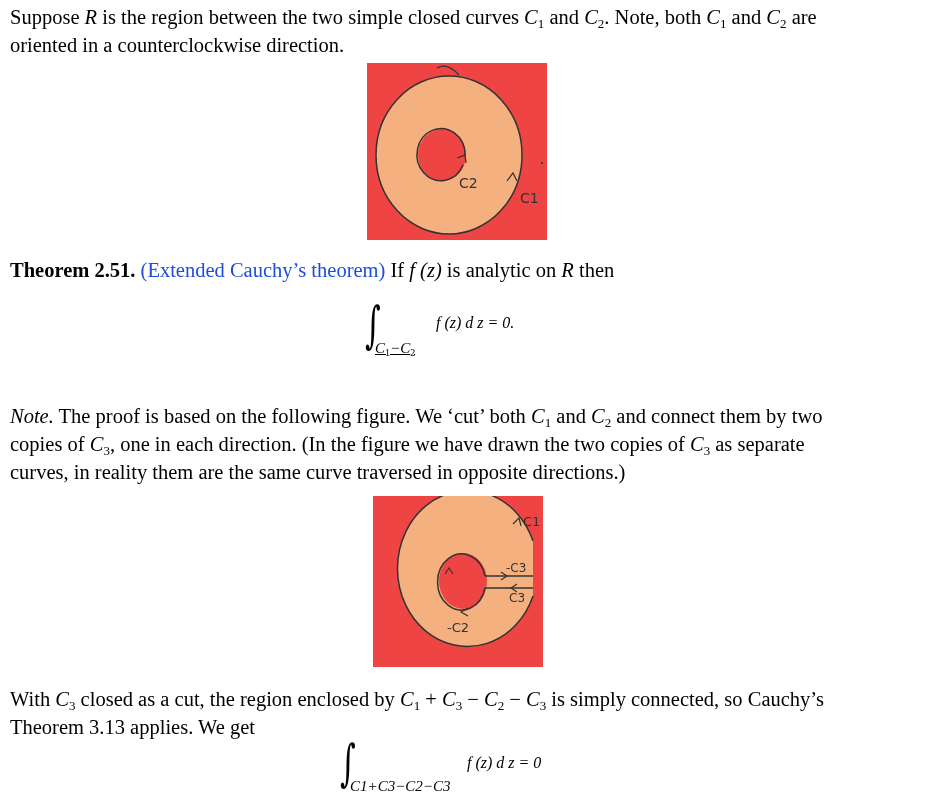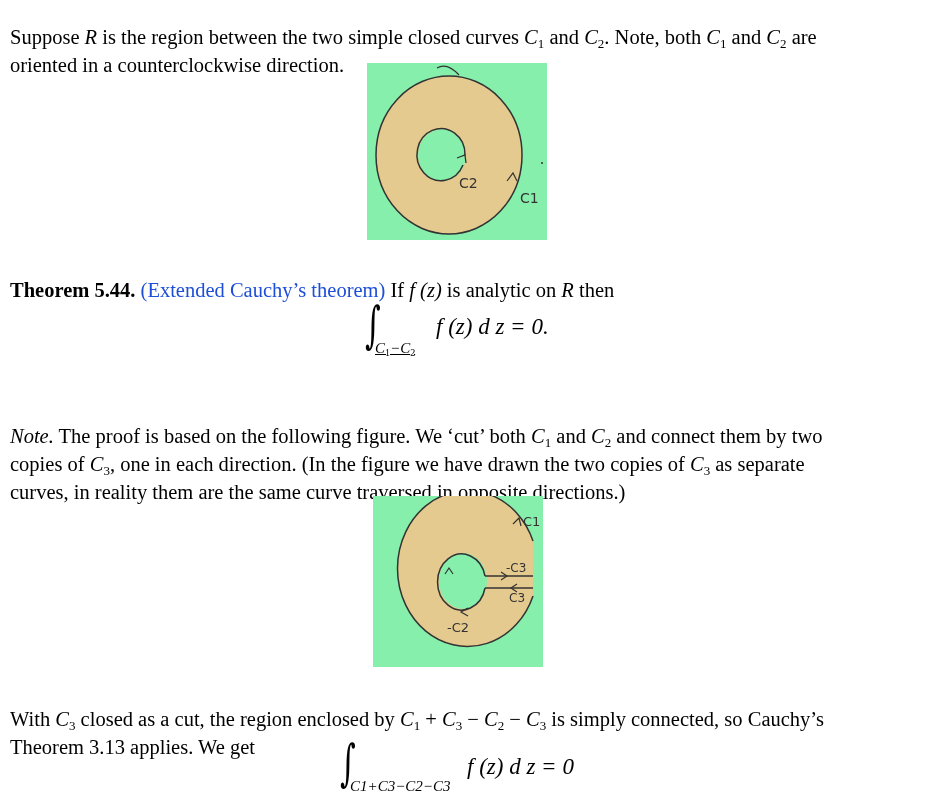--- a/index.html
+++ b/index.html
@@ -1,31 +1,31 @@
 <!DOCTYPE html>
 <html><head>
 <meta charset="utf-8">
 <style>
   html, body { margin:0; padding:0; background:#ffffff; }
   body {
     width:930px; height:803px; position:relative; overflow:hidden;
     font-family: "Liberation Serif", "DejaVu Serif", serif;
     color:#000; font-size:20.5px;
   }
-  .line { position:absolute; left:10px; white-space:nowrap; line-height:24px;margin-top:20px; }
+  .line { position:absolute; left:10px; white-space:nowrap; line-height:24px; }
   .it { font-style:italic; }
   .b { font-weight:bold; }
   .blue { color:#1d4ed8; }
   sub { font-size:13px; vertical-align:-4px; line-height:0; font-style:normal; }
-  .fig { position:absolute; background:#86efac; }
+  .fig { position:absolute; background:#ef4444; }
   .eq { position:absolute; white-space:nowrap; }
   .intsign { position:absolute; font-size:50px; font-style:italic; line-height:1; font-family:"DejaVu Serif", serif; transform:scaleX(0.6); }
   .lim { position:absolute; font-style:italic; font-size:15px; white-space:nowrap; }
   .lim sub { font-size:10px; vertical-align:-3px; }
-  .integrand { position:absolute; font-size:23px; white-space:nowrap; }
+  .integrand { position:absolute; font-size:16px; white-space:nowrap; }
 </style>
 </head>
 <body>
 
 <div class="line" style="top:5px;"><span>Suppose </span><span class="it b" style="font-weight:normal">R</span><span> is the region between the two simple closed curves </span><span class="it">C</span><sub>1</sub><span> and </span><span class="it">C</span><sub>2</sub><span>. Note, both </span><span class="it">C</span><sub>1</sub><span> and </span><span class="it">C</span><sub>2</sub><span> are</span></div>
 <div class="line" style="top:33px;">oriented in a counterclockwise direction.</div>
 
 <div class="fig" style="left:367px; top:63px; width:180px; height:177px;">
   <svg width="180" height="177" viewBox="0 0 180 177">
     <defs>
@@ -39,21 +39,21 @@
     <path d="M 70 5 Q 80 -1 92 12" fill="none" stroke="#333" stroke-width="1.3"></path>
     <path d="M 98 92 A 24 26 0 1 0 96 102" fill="none" stroke="#333" stroke-width="1.5"></path>
     <path d="M 90 95 L 98 92 L 99 100" fill="none" stroke="#333" stroke-width="1.3"></path>
     <path d="M 140 118 L 146 110 L 150 118" fill="none" stroke="#333" stroke-width="1.2"></path>
     <text x="92" y="125" font-size="14" font-family="DejaVu Sans, sans-serif" fill="#333">C2</text>
     <text x="153" y="140" font-size="14" font-family="DejaVu Sans, sans-serif" fill="#333">C1</text>
     <circle cx="175" cy="100" r="1" fill="#333"></circle>
   </svg>
 </div>
 
-<div class="line" style="top:258px;"><span class="b">Theorem 5.44.</span> <span class="blue">(Extended Cauchy’s theorem)</span><span> If </span><span class="it">f (z)</span><span> is analytic on </span><span class="it">R</span><span> then</span></div>
+<div class="line" style="top:258px;"><span class="b">Theorem 2.51.</span> <span class="blue">(Extended Cauchy’s theorem)</span><span> If </span><span class="it">f (z)</span><span> is analytic on </span><span class="it">R</span><span> then</span></div>
 
 <div class="eq" style="left:360px; top:300px; width:220px; height:70px;">
   <span class="intsign" style="left:0; top:0;">∫</span>
   <span class="lim" style="left:15px; top:40px;text-decoration:underline;"><span>C</span><sub>1</sub><span>−C</span><sub>2</sub></span>
   <span class="integrand it" style="left:76px; top:14px;">f (z) d z = 0.</span>
 </div>
 
 <div class="line" style="top:404px;"><span class="it">Note.</span><span> The proof is based on the following figure. We ‘cut’ both </span><span class="it">C</span><sub>1</sub><span> and </span><span class="it">C</span><sub>2</sub><span> and connect them by two</span></div>
 <div class="line" style="top:432px;"><span>copies of </span><span class="it">C</span><sub>3</sub><span>, one in each direction. (In the figure we have drawn the two copies of </span><span class="it">C</span><sub>3</sub><span> as separate</span></div>
 <div class="line" style="top:460px;">curves, in reality them are the same curve traversed in opposite directions.)</div>

